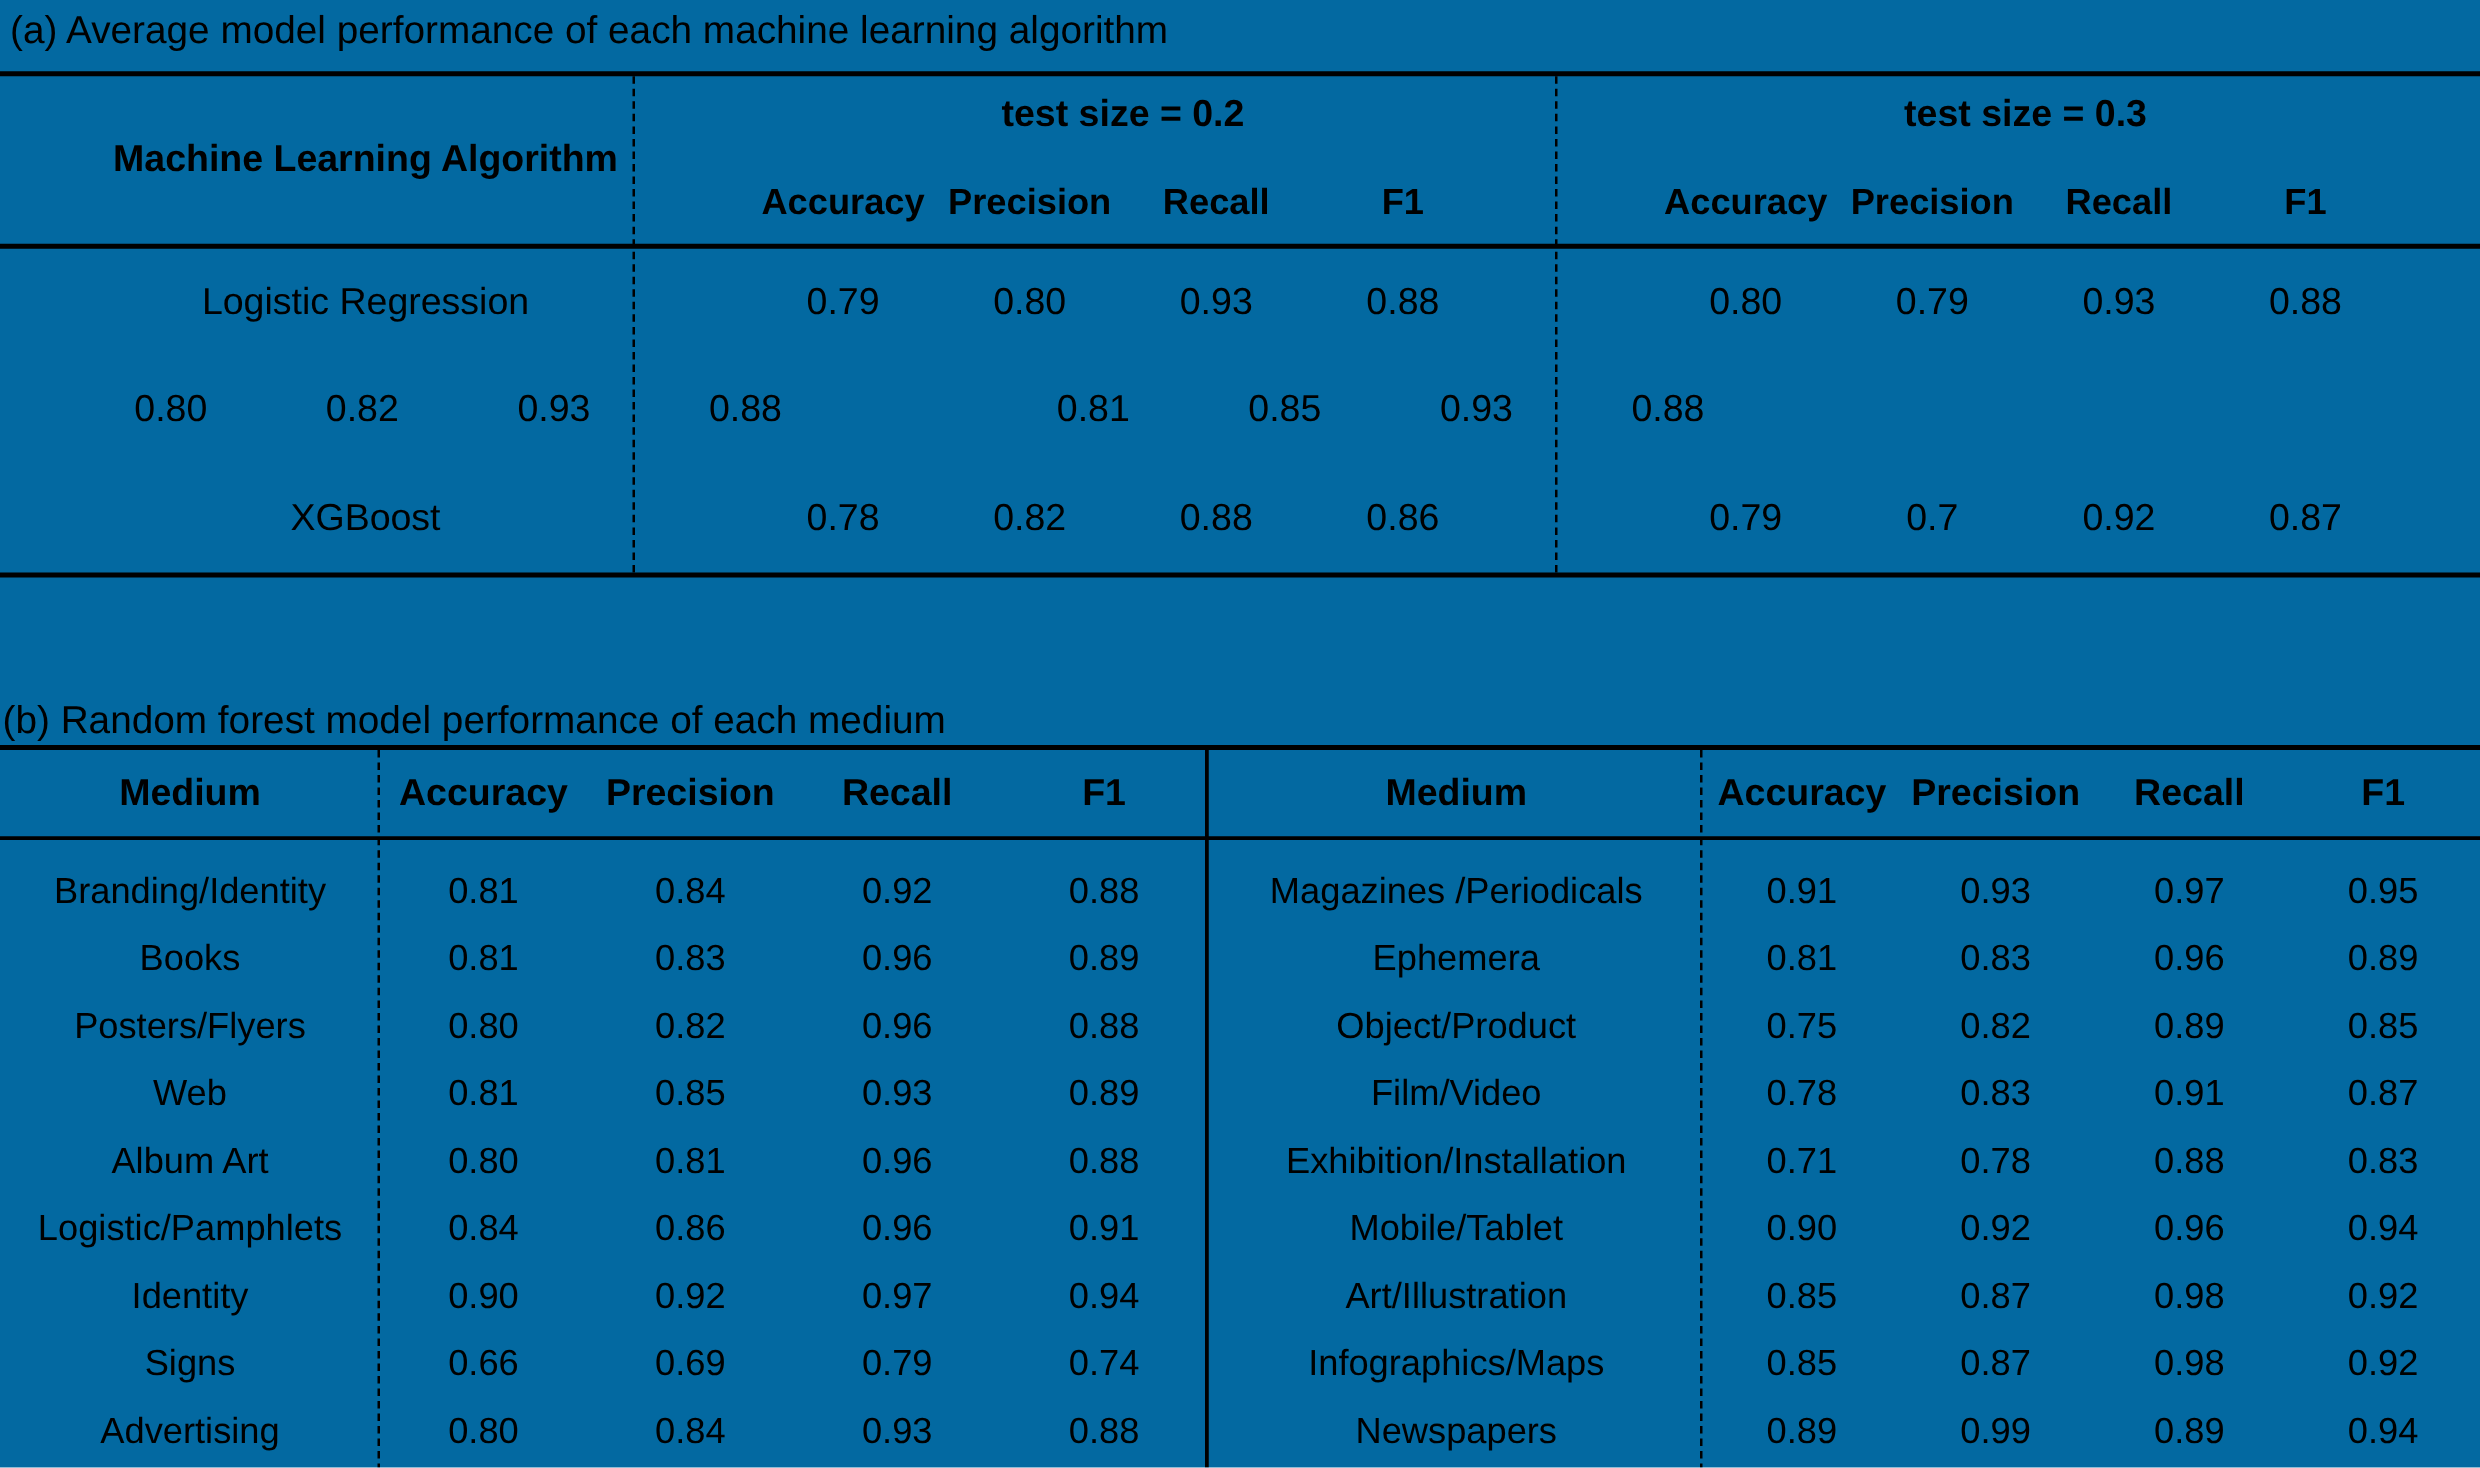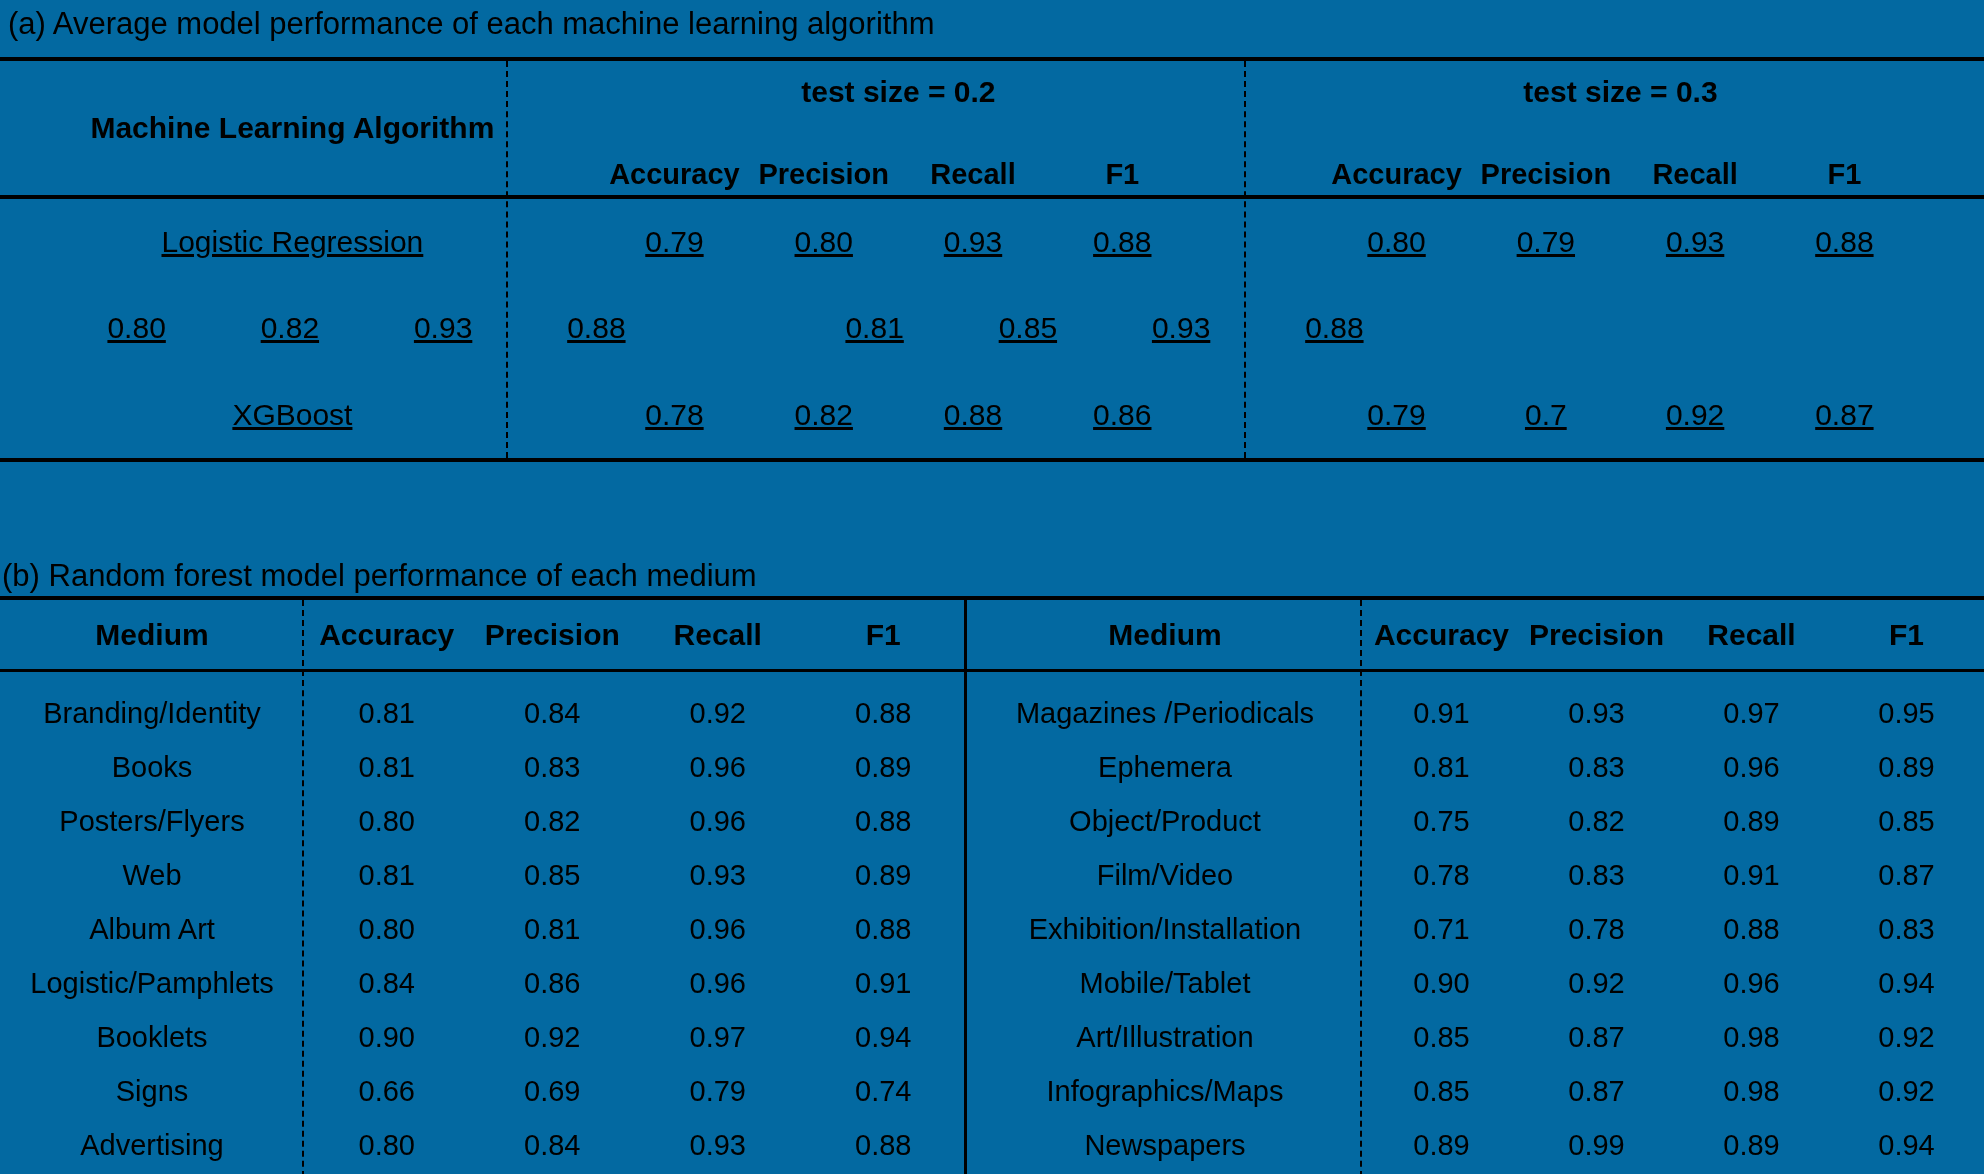--- a/index.html
+++ b/index.html
@@ -39,28 +39,28 @@
   .ta-col1 {
     width: 508px;
     display: flex; align-items: center; justify-content: center;
     font-weight: bold; font-size: 30px;
     text-align: center;
     margin-left: 45px;
   }
   .ta-group {
     width: 738px;
     box-sizing: border-box;
-    padding: 14px 65px 4px 60px;
+    padding: 14px 65px 16px 60px;
     display: flex; flex-direction: column; justify-content: space-between;
   }
   .ta-gtitle { text-align: center; font-weight: bold; font-size: 30px; }
   .ta-metrics { display: flex; }
   .ta-metrics > div { flex: 1; text-align: center; font-weight: bold; font-size: 29px; }
   .ta-body { display: flex; flex-direction: column; height: 259px; }
-  .ta-row { flex: 1; display: flex; align-items: center; text-decoration: underline; }
+  .ta-row { flex: 1; display: flex; align-items: center; }
   .ta-row .ta-col1 { font-weight: 400; font-size: 30px; height: 100%; }
   .ta-vals {
     width: 738px;
     box-sizing: border-box;
     padding: 0 65px 0 60px;
     display: flex;
   }
   .ta-vals .v { flex: 1; text-align: center; font-size: 30px; }
 
   
@@ -273,21 +273,21 @@
           <div class="c c-v-l">0.96</div>
           <div class="c c-v-l">0.91</div>
           <div class="c c-med-r">Mobile/Tablet</div>
           <div class="c c-v-r">0.90</div>
           <div class="c c-v-r">0.92</div>
           <div class="c c-v-r">0.96</div>
           <div class="c c-v-r">0.94</div>
         </div>
 
         <div class="tb-row">
-          <div class="c c-med-l">Booklets</div>
+          <div class="c c-med-l">Identity</div>
           <div class="c c-v-l">0.90</div>
           <div class="c c-v-l">0.92</div>
           <div class="c c-v-l">0.97</div>
           <div class="c c-v-l">0.94</div>
           <div class="c c-med-r">Art/Illustration</div>
           <div class="c c-v-r">0.85</div>
           <div class="c c-v-r">0.87</div>
           <div class="c c-v-r">0.98</div>
           <div class="c c-v-r">0.92</div>
         </div>

